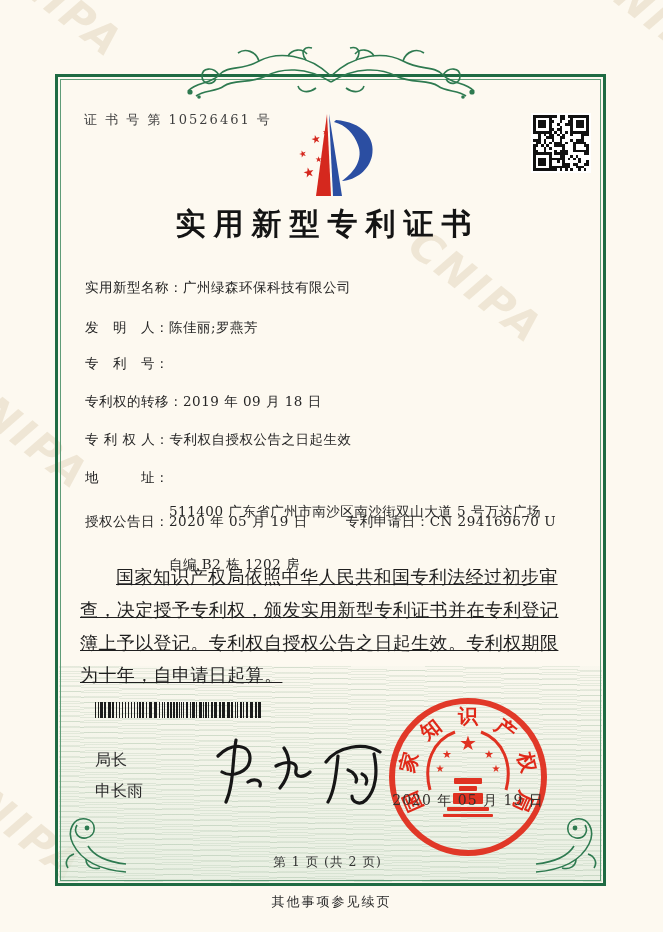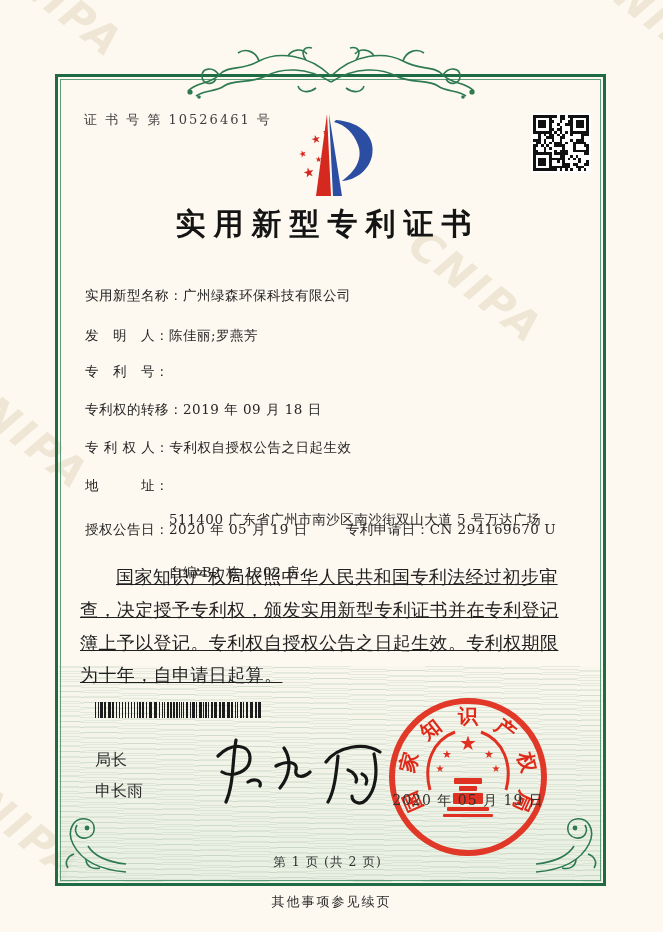--- a/index.html
+++ b/index.html
@@ -35,21 +35,21 @@
   .logo{position:absolute;left:282px;top:110px;width:100px;height:90px;}
   .qr{position:absolute;left:531px;top:113px;width:56px;height:56px;background:#fff;padding:2px;
       display:grid;grid-template-columns:repeat(21,1fr);grid-template-rows:repeat(21,1fr);}
   .qr div{background:transparent;}
   .qr div.on{background:#111;}
 
   .title{position:absolute;left:55px;top:204px;width:545px;text-align:center;font-size:30px;font-weight:bold;
          color:#141414;letter-spacing:8px;}
 
   .fields{position:absolute;left:85px;top:0;width:480px;font-size:13.5px;color:#262626;}
-  .frow{position:absolute;display:flex;white-space:pre;letter-spacing:0.5px;margin-top:8px;}
+  .frow{position:absolute;display:flex;white-space:pre;letter-spacing:0.5px;}
   .frow .lbl{flex:0 0 auto;}
   .frow .val{white-space:pre-wrap;}
   .addr-lines div{line-height:1.55;}
   .grant-pair2{margin-left:38px;display:flex;white-space:pre;}
 
   .paras{position:absolute;left:80px;top:561px;width:496px;font-size:18px;line-height:1.82;color:#1f1f1f;text-decoration:underline;}
   .paras p{margin:0;text-indent:2em;letter-spacing:0.4px;}
 
   .barcode{position:absolute;left:95px;top:702px;width:172px;height:16px;display:flex;align-items:stretch;}
   .barcode i{display:block;height:100%;}

